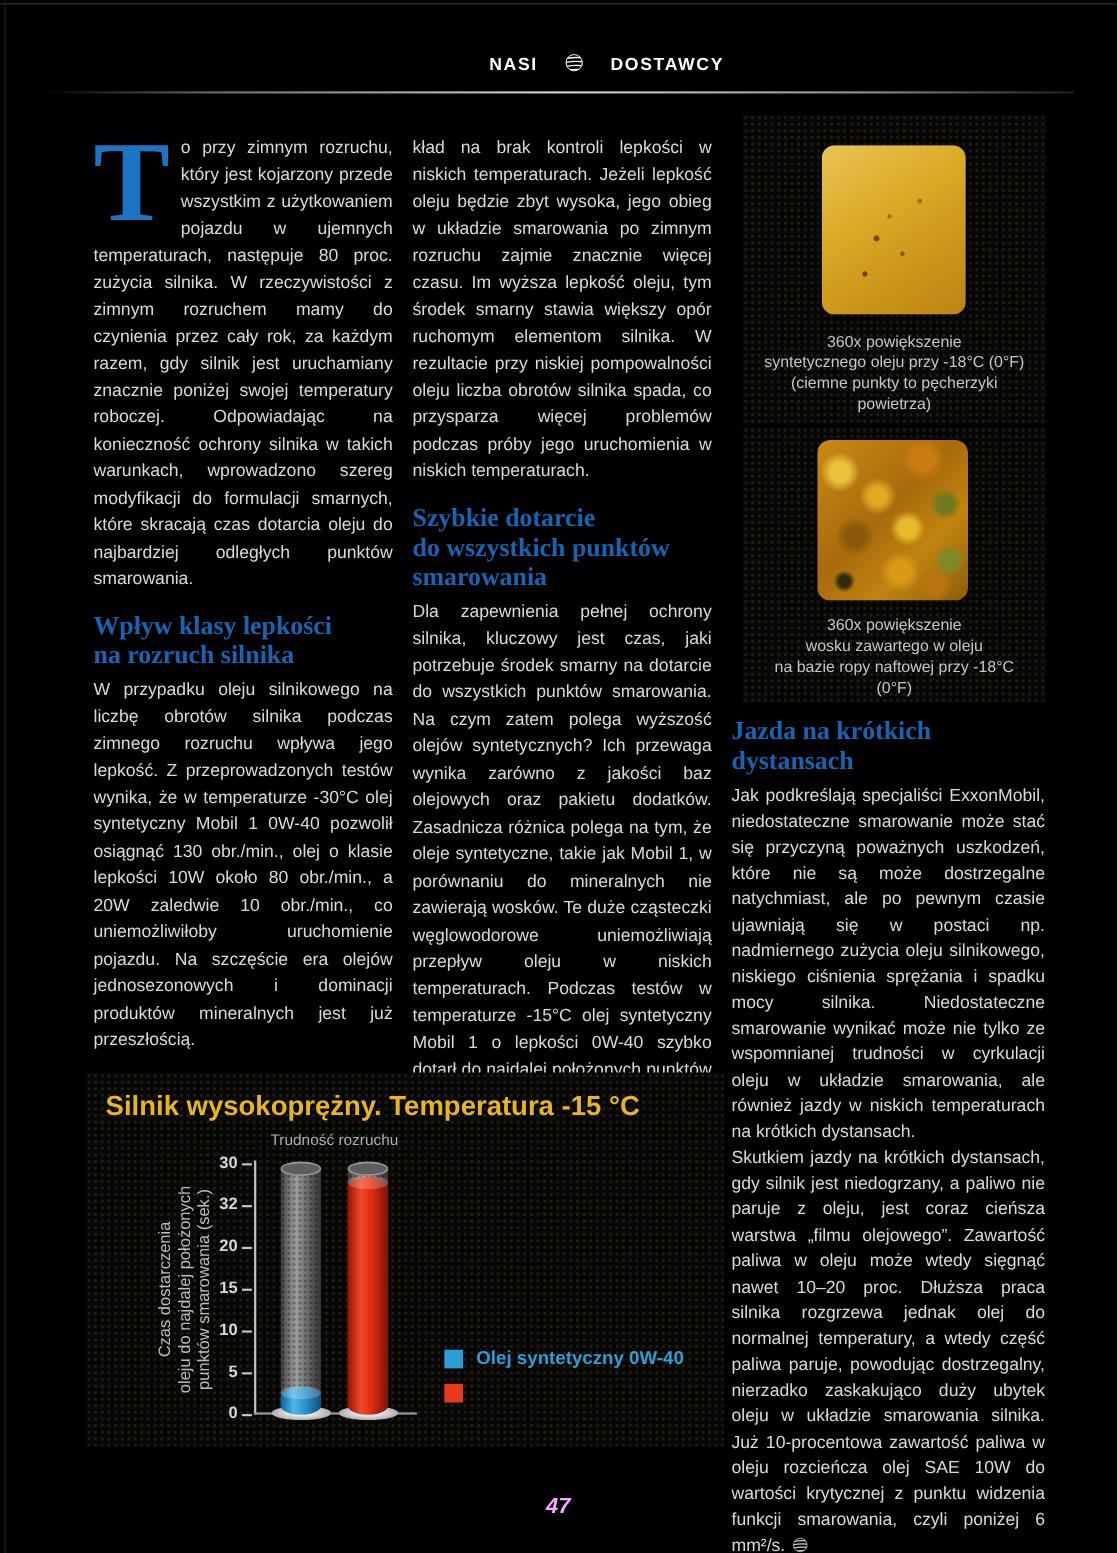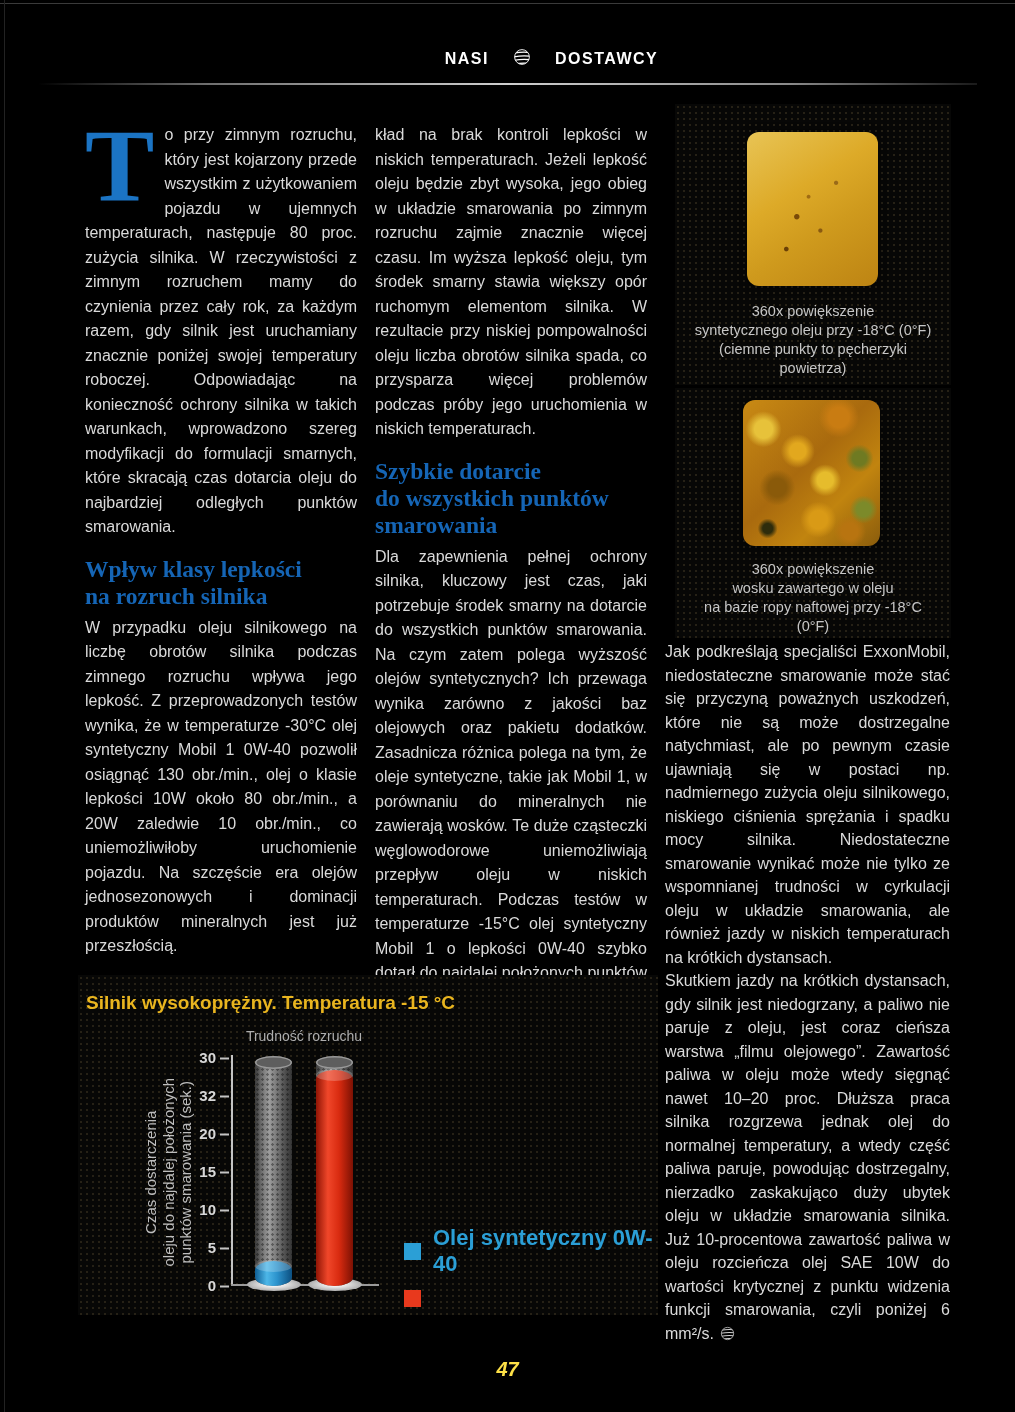--- a/index.html
+++ b/index.html
@@ -46,21 +46,21 @@
       radial-gradient(circle at 60% 55%, #e6bc2c 0 8px, rgba(0,0,0,0) 16px),
       radial-gradient(circle at 18% 88%, #2e2c0c 0 5px, rgba(0,0,0,0) 10px),
       radial-gradient(circle at 55% 82%, #d99a16 0 9px, rgba(0,0,0,0) 18px),
       radial-gradient(circle at 88% 75%, #7c8a2a 0 7px, rgba(0,0,0,0) 14px),
       radial-gradient(circle at 78% 90%, #b87410 0 8px, rgba(0,0,0,0) 16px),
       linear-gradient(135deg,#c98a14 0%,#a96a0e 45%,#c1840f 70%,#8a5c0c 100%);}
   .figcap{position:absolute;width:100%;text-align:center;font-size:14.5px;line-height:19px;
           color:#c6c6c6;white-space:pre-line;}
 
   
-  .chart-title{position:absolute;left:8px;top:17px;font-weight:bold;font-size:19px;color:#e9b51f;}
+  .chart-title{position:absolute;left:18px;top:17px;font-weight:bold;font-size:25px;color:#e9b51f;}
   .chart-sub{position:absolute;left:106px;top:53px;width:240px;text-align:center;
              font-size:14px;color:#aeaeae;}
   .ylab{position:absolute;left:-35px;top:171px;width:250px;transform:rotate(-90deg);
         text-align:center;font-size:15px;line-height:17.5px;color:#bdbdbd;white-space:pre-line;}
   .yaxis{position:absolute;left:153px;top:80px;width:2px;height:231px;background:#c4c4c4;}
   .xaxis{position:absolute;left:153px;top:309px;width:148px;height:2px;background:#9a9a9a;}
   .yticks{position:absolute;left:108px;top:82px;width:40px;height:228px;}
   .ytick{position:absolute;right:10px;transform:translateY(50%);font-size:15px;font-weight:bold;
          color:#d8d8d8;margin-top:44px;}
   .ytick::after{content:"";position:absolute;right:-13px;top:50%;width:9px;height:2px;background:#c4c4c4;}
@@ -71,25 +71,25 @@
           linear-gradient(90deg,#3a3a3a 0%,#6f6f6f 18%,#9d9d9d 38%,#7a7a7a 58%,#4e4e4e 82%,#353535 100%);
         background-size:5px 5px,100% 100%;}
   .tube::before{content:"";position:absolute;left:0;right:0;top:-1px;height:13px;border-radius:50%;
         background:#5e5e5e;box-shadow:inset 0 0 0 1.5px #9a9a9a;}
   .fill{position:absolute;left:0;right:0;bottom:0;border-radius:18px/9px;}
   .fill::before{content:"";position:absolute;left:0;right:0;top:-1px;height:12px;border-radius:50%;
         background:rgba(255,255,255,.22);}
   .fill-blue{background:linear-gradient(90deg,#0f5e95 0%,#4db7e8 32%,#2b92cc 60%,#0c4f80 100%);}
   .fill-red{background:linear-gradient(90deg,#8f1404 0%,#f0472a 32%,#d92b10 62%,#7c1103 100%);}
   .legend{position:absolute;left:326px;top:250px;}
-  .lrow{display:flex;align-items:center;gap:12px;margin-bottom:13px;font-size:22px;font-weight:bold;}
+  .lrow{display:flex;align-items:center;gap:12px;margin-bottom:13px;font-size:17px;font-weight:bold;}
   .swatch{width:17px;height:17px;flex:0 0 auto;}
 
   .pageno{position:absolute;left:0;top:1358px;width:100%;text-align:center;
-          font-size:20px;font-weight:bold;font-style:italic;color:#fde047;}
+          font-size:20px;font-weight:bold;font-style:italic;color:#f0abfc;}
 </style>
 </head>
 <body>
 
 <div class="page">
   <div class="edge-top"></div>
   <div class="edge-left"></div>
 
   <div class="header">
     <span>NASI</span>
@@ -141,20 +141,21 @@
 
   <div class="panel" style="left:675px;top:388px;width:276px;height:250px;">
     <div class="figsq sq-wax" style="left:68px;top:12px;width:137px;height:146px;"></div>
     <div class="figcap" style="top:172px;">360x powiększenie
 wosku zawartego w oleju
 na bazie ropy naftowej przy -18°C
 (0°F)</div>
   </div>
 
   <div class="col c3" style="left:665px;top:640px;width:285px;">
+    <h2 class="sec" style="margin-top:12px;">Jazda na krótkich dystansach</h2>
     <p>Jak podkreślają specjaliści ExxonMobil, niedostateczne smarowanie może stać się przyczyną poważnych uszkodzeń, które nie są może dostrzegalne natychmiast, ale po pewnym czasie ujawniają się w postaci np. nadmiernego zużycia oleju silnikowego, niskiego ciśnienia sprężania i spadku mocy silnika. Niedostateczne smarowanie wynikać może nie tylko ze wspomnianej trudności w cyrkulacji oleju w układzie smarowania, ale również jazdy w niskich temperaturach na krótkich dystansach.</p>
     <p><span>Skutkiem jazdy na krótkich dystansach, gdy silnik jest niedogrzany, a paliwo nie paruje z oleju, jest coraz cieńsza warstwa „filmu olejowego”. Zawartość paliwa w oleju może wtedy sięgnąć nawet 10–20 proc. Dłuższa praca silnika rozgrzewa jednak olej do normalnej temperatury, a wtedy część paliwa paruje, powodując dostrzegalny, nierzadko zaskakująco duży ubytek oleju w układzie smarowania silnika. Już 10-procentowa zawartość paliwa w oleju rozcieńcza olej SAE 10W do wartości krytycznej z punktu widzenia funkcji smarowania, czyli poniżej 6 mm²/s.</span><span class="endmark">
       <svg width="15" height="15" viewBox="0 0 20 20">
         <defs>
               <clipPath id="gc2">
                 <circle cx="10" cy="10" r="8.2"></circle>
               </clipPath>
             </defs>
         <circle cx="10" cy="10" r="8.2" fill="#000" stroke="#cfcfcf" stroke-width="1"></circle>
         <g clip-path="url(#gc2)" stroke="#cfcfcf" stroke-width="1.4">

